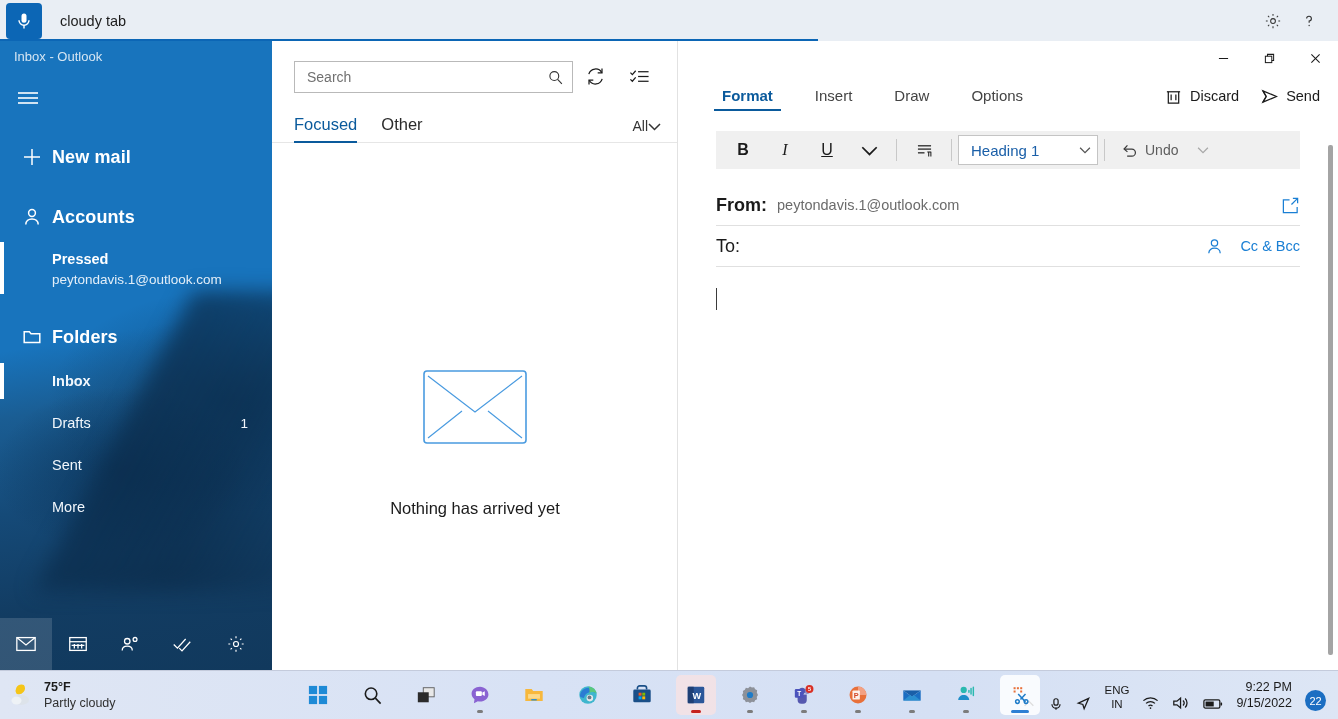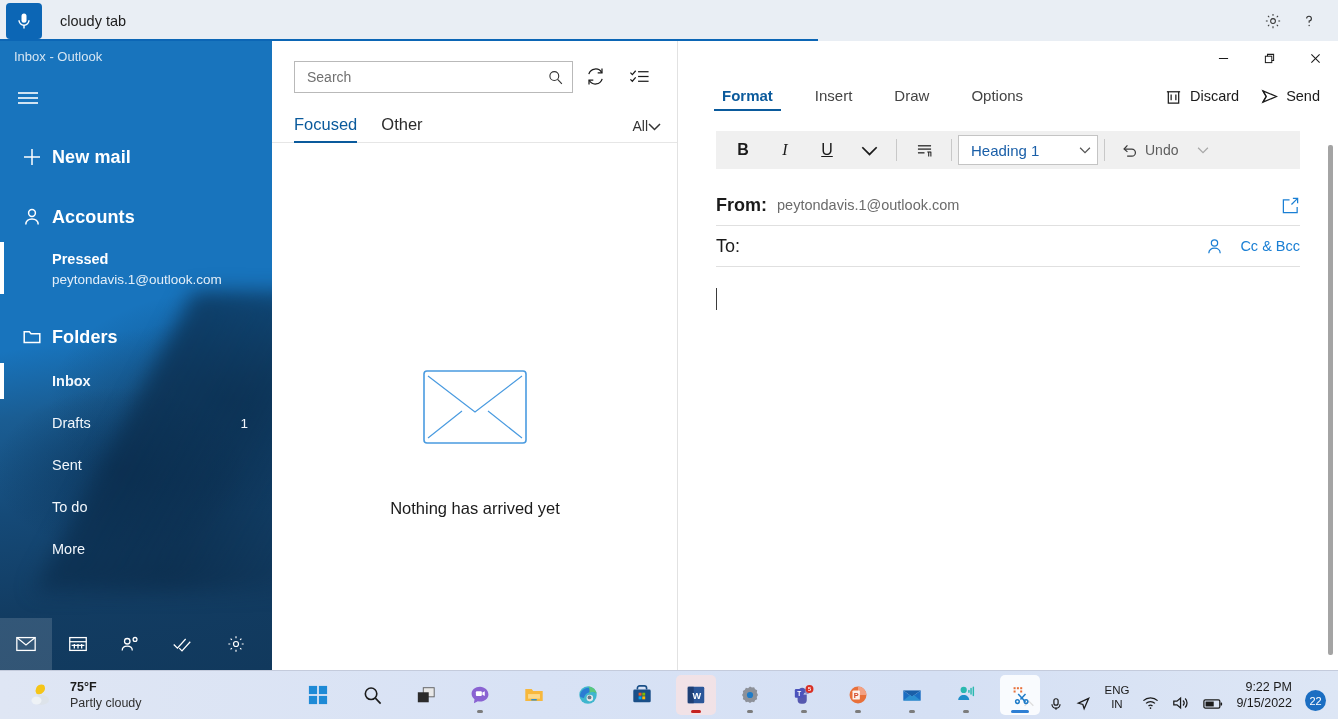--- a/index.html
+++ b/index.html
@@ -149,21 +149,21 @@
   .caret { position: absolute; left: 0; top: 21px; width: 1.4px; height: 22px; background: #3b3b3b; }
   .hscroll { position: absolute; left: 690px; bottom: 6px; width: 636px; height: 5px; background: #8d8d8d; border-radius: 2px; }
   .vscroll { position: absolute; right: 5px; top: 145px; width: 5px; height: 510px; background: #a4a4a4; border-radius: 2px; }
 
   
   .taskbar {
     position: absolute; left: 0; top: 670px; width: 1338px; height: 49px;
     background: linear-gradient(90deg, #dfe6f4 0%, #d8e2f5 40%, #d5e0f4 70%, #dde6f5 100%);
     display: flex; align-items: center; border-top: 1px solid #c4cbdc;
   }
-  .weather { display: flex; align-items: center; gap: 16px; padding-left: 28px; }
+  .weather { display: flex; align-items: center; gap: 10px; padding-left: 8px; }
   .weather .wx { width: 26px; height: 26px; }
   .weather .txt { line-height: 16px; }
   .weather .t1 { font-size: 12.5px; color: #1b1b1b; font-weight: 600; }
   .weather .t2 { font-size: 12.5px; color: #303030; }
   .tbicons { position: absolute; left: 50%; transform: translateX(-50%); display: flex; align-items: center; gap: 14px; }
   .tbapp { position: relative; width: 40px; height: 40px; display: flex; align-items: center; justify-content: center; border-radius: 5px; }
   .tbapp.word-active { background: rgba(250,226,226,.75); }
   .tbapp.snip-active { background: rgba(255,255,255,.85); }
   .tbapp .dot { position: absolute; bottom: 2px; left: 50%; transform: translateX(-50%); width: 6px; height: 3px; border-radius: 2px; background: #7c7c7c; }
   .tbapp .dot.wide { width: 18px; height: 3px; background: #2e7fd4; }
@@ -258,24 +258,20 @@
       </div>
       <div class="folder-item">
         <span>Drafts</span>
         <span class="folder-count">1</span>
       </div>
       <div class="folder-item">
         <span>Sent</span>
         <span class="folder-count"></span>
       </div>
       <div class="folder-item">
-        <span>To do</span>
-        <span class="folder-count"></span>
-      </div>
-      <div class="folder-item">
         <span>More</span>
         <span class="folder-count"></span>
       </div>
 
       <div class="sb-bottom">
         <div class="bicon active">
           <svg viewBox="0 0 24 20">
               <rect x="2" y="3" width="20" height="14"></rect>
               <path d="M2 3l10 8 10-8"></path>
             </svg>

